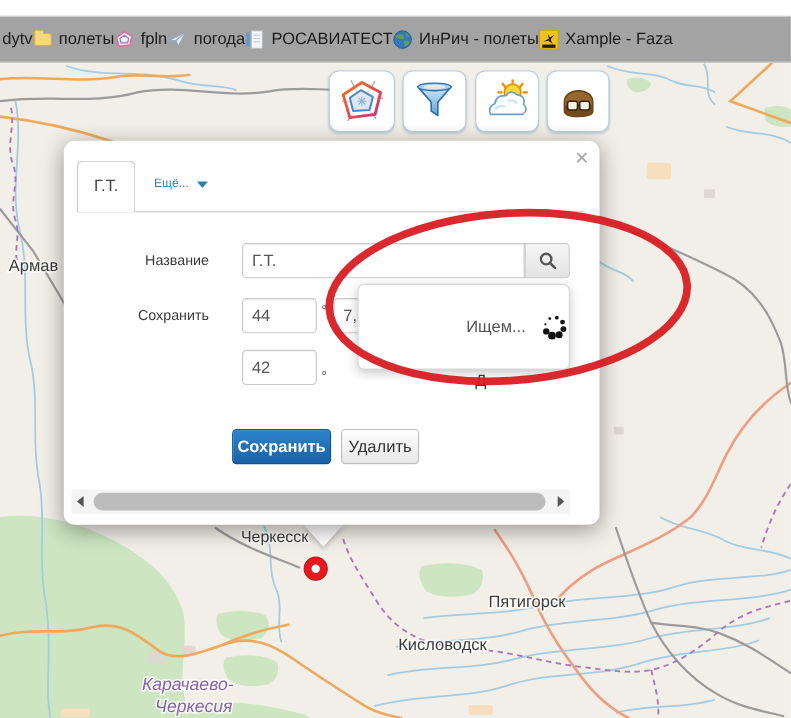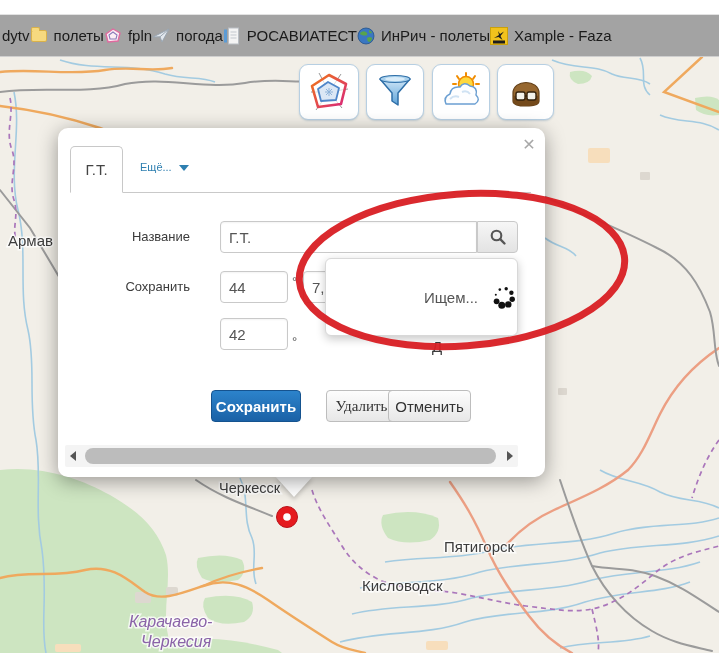--- a/index.html
+++ b/index.html
@@ -47,21 +47,21 @@
   .deg { position:absolute; font-size:13px; color:#555; }
   .search-btn { position:absolute; left:419px; top:93px; width:41px; height:32px;
     background:linear-gradient(#f6f6f6,#e3e3e3); border:1px solid #c9c9c9; border-radius:0 4px 4px 0;
     display:flex; align-items:center; justify-content:center; cursor:pointer; }
   .btn { position:absolute; top:262px; height:32px; border-radius:4px; font-size:15px;
     display:flex; align-items:center; justify-content:center; cursor:pointer;
     font-family:"Liberation Sans",sans-serif;margin-left:48px; }
   .btn-save { left:105px; width:90px; background:linear-gradient(#2c83cb,#1a61a6);
     border:1px solid #15538f; color:#fff; font-weight:bold; }
   .btn-gray { background:linear-gradient(#fdfdfd,#e7e7e7); border:1px solid #bdbdbd; color:#333; }
-  .btn-del { left:220px; width:71px;font-family:Liberation Serif, serif; }
+  .btn-del { left:204px; width:71px; }
   .btn-cancel { left:282px; width:83px; }
   .hscroll { position:absolute; left:7px; top:317px; width:453px; height:22px; background:#f4f4f4;
     border-radius:2px; }
   .hscroll-thumb { position:absolute; left:20px; right:22px; top:3px; bottom:3px; background:#bcbcbc;
     border-radius:8px; cursor:pointer; }
   .arr { position:absolute; top:6px; width:0; height:0; border-top:5px solid transparent;
     border-bottom:5px solid transparent; cursor:pointer; }
   .arr-left  { left:5px;  border-right:6px solid #555; }
   .arr-right { right:5px; border-left:6px solid #555; }
 
@@ -315,21 +315,20 @@
     <input class="txt" style="left: 162px; top: 143px; width: 68px;" value="44">
     <span class="deg" style="left:234px;top:146px">°</span>
     <input class="txt" style="left: 245px; top: 143px; width: 119px;" value="7,">
 
     <input class="txt" style="left: 162px; top: 190px; width: 68px;" value="42">
     <span class="deg" style="left:234px;top:206px">°</span>
     <span style="position:absolute;left:374px;top:210px;font-size:15px;color:#3b3b3b">Д</span>
 
     <div class="btn btn-save">Сохранить</div>
     <div class="btn btn-gray btn-del">Удалить</div>
-    <div class="btn btn-gray btn-cancel">Отменить</div>
 
     <div class="hscroll">
       <span class="arr arr-left"></span>
       <span class="arr arr-right"></span>
       <div class="hscroll-thumb"></div>
     </div>
   </div>
 
   <div class="search-popup">
     <span class="search-status">Ищем...</span>

